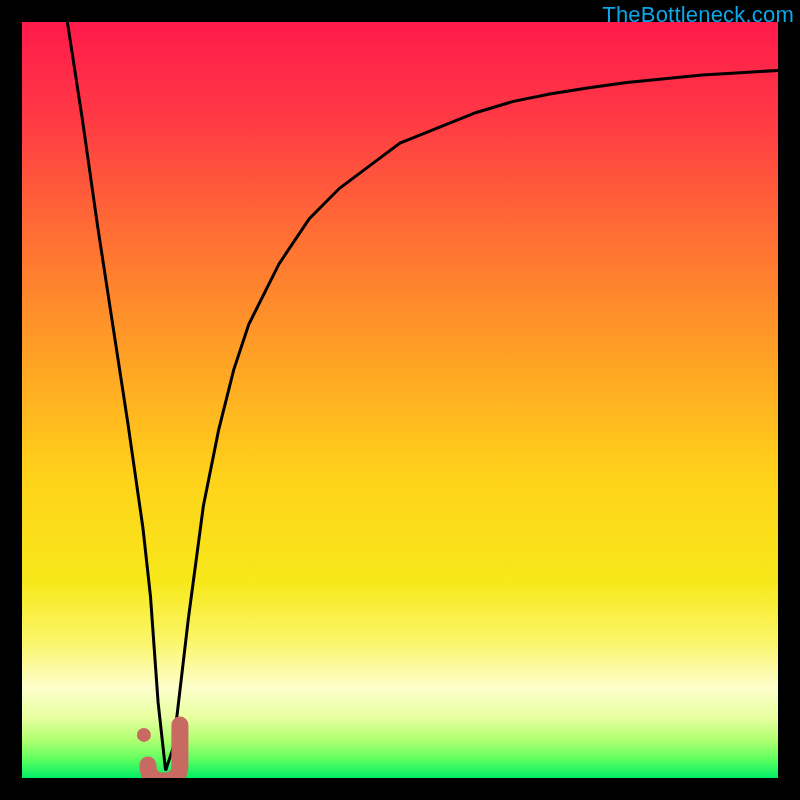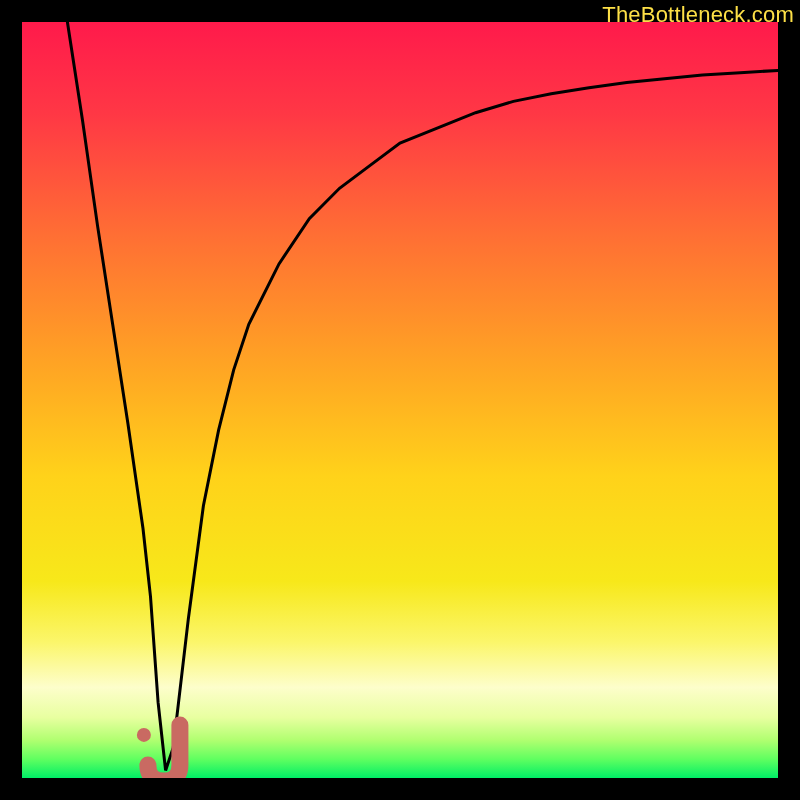--- a/index.html
+++ b/index.html
@@ -26,21 +26,21 @@
     overflow: hidden;
   }
   .gradient {
     position: absolute;
     left: 0; top: 0; width: 100%; height: 100%;
   }
   .watermark {
     position: absolute;
     top: 2px;
     right: 6px;
-    color: #fde047;
+    color: #0ea5e9;
     font-size: 22px;
     font-weight: 500;
     letter-spacing: 0.2px;
   }
   svg.lines {
     position: absolute;
     left: 0; top: 0;
   }
 </style>
 </head>

